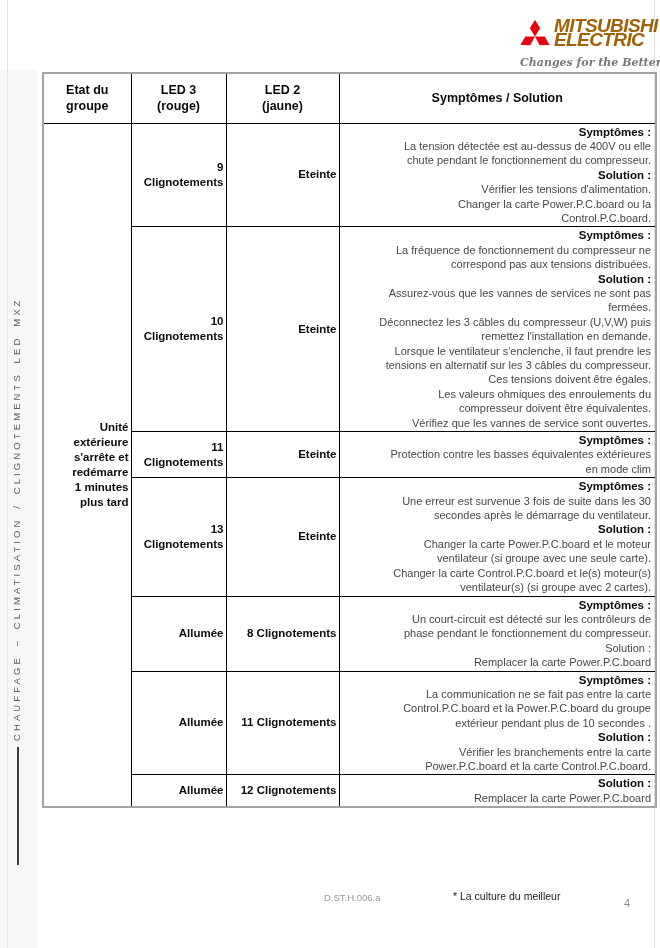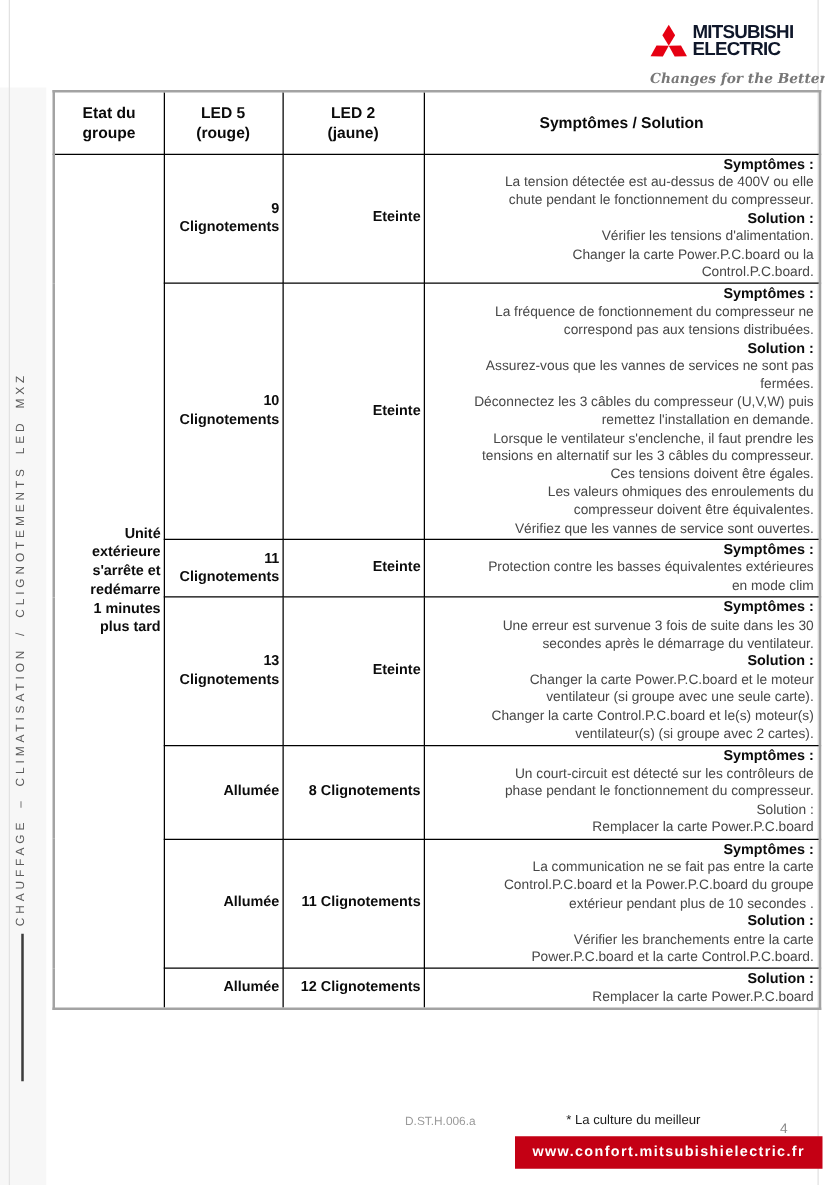--- a/index.html
+++ b/index.html
@@ -18,21 +18,21 @@
     width:432px; white-space:nowrap;
     font-size:9.5px; letter-spacing:3.1px; word-spacing:3px;
     color:#5b5b5b; font-weight:500;
   }
   .sidebar-rule { position:absolute; left:17px; top:747px; width:2px; height:118px; background:#3c3c3c; }
 
   
   .logo { position:absolute; left:520px; top:14px; width:124px; }
   .logo-row { display:flex; align-items:center; }
   .logo-mark { width:30px; height:38px; margin-right:4px; flex:none; }
-  .logo-name { font-weight:bold; color:#0f172a; font-size:15px; line-height:14px; letter-spacing:-0.6px; font-stretch:condensed; }
+  .logo-name { font-weight:bold; color:#a16207; font-size:19px; line-height:14px; letter-spacing:-0.6px; font-stretch:condensed;font-style:italic; }
   .logo-tagline { margin-top:4px; text-align:right; font-family:"DejaVu Serif", serif; font-style:italic; font-weight:600; font-size:11px; color:#787878; white-space:nowrap; }
 
   
   .doc-table { position:absolute; left:42px; top:72px; width:613px; border-collapse:collapse; border:2px solid #a3a3a3; table-layout:fixed; }
   .doc-table th, .doc-table td { border:1.5px solid #000;text-align:right; }
   .doc-table th {
     height:50px; font-weight:bold; font-size:12.5px; line-height:16px;
     text-align:center; vertical-align:middle; white-space:pre-line; color:#0a0a0a;
   }
   .group-cell, .led-cell {
@@ -86,21 +86,21 @@
     <colgroup>
       <col style="width:88px">
         <col style="width:95px">
         <col style="width:113px">
         <col style="width:317px">
     </colgroup>
     <thead>
       <tr>
         <th>Etat du
 groupe</th>
-        <th>LED 5
+        <th>LED 3
 (rouge)</th>
         <th>LED 2
 (jaune)</th>
         <th>Symptômes / Solution</th>
       </tr>
     </thead>
     <tbody>
         <tr>
           <td class="group-cell" rowspan="7">Unité
 extérieure
@@ -198,15 +198,14 @@
             <div class="seg bold">Solution :</div>
             <div class="seg">Remplacer la carte Power.P.C.board</div>
           </td>
         </tr>
       </tbody>
   </table>
 
   <div class="doc-ref">D.ST.H.006.a</div>
   <div class="footer-tagline">* La culture du meilleur</div>
   <div class="page-number">4</div>
-  <div class="website-banner" style="background: rgb(196, 0, 20);">www.confort.mitsubishielectric.fr</div>
 
 </div>
 
 </body></html>

